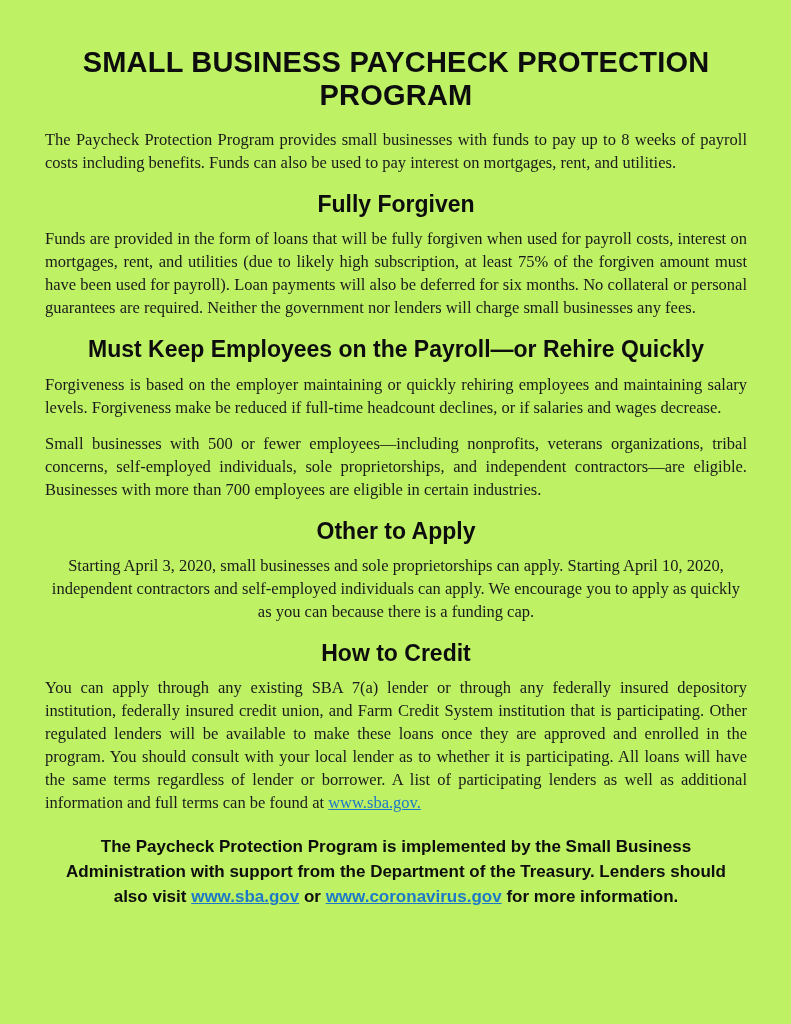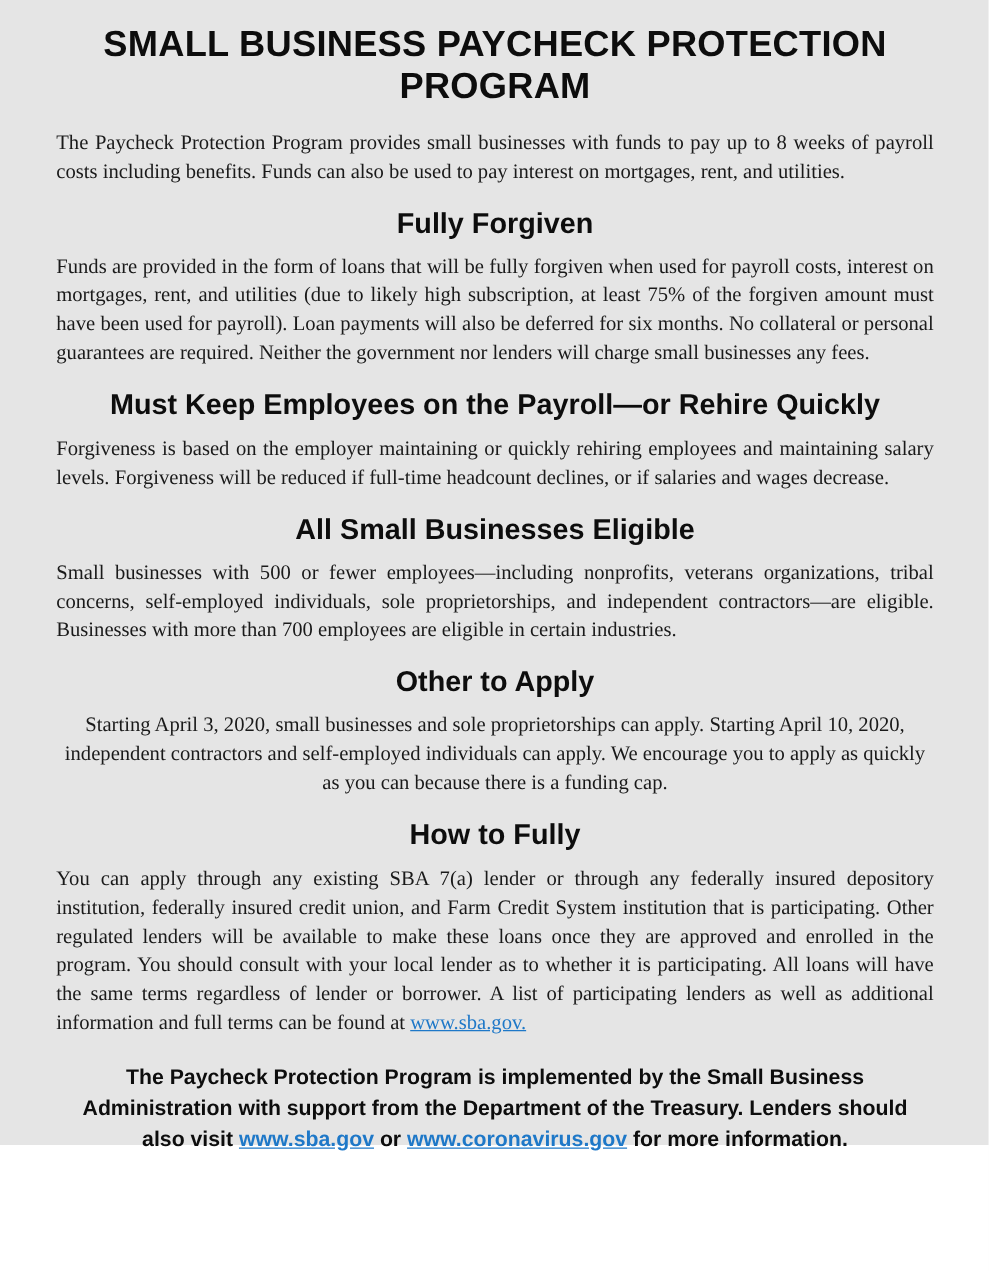--- a/index.html
+++ b/index.html
@@ -11,23 +11,23 @@
     width: 791px;
     height: 1024px;
     overflow: hidden;
     font-family: "Liberation Sans", sans-serif;
     color: #1a1a1a;
     -webkit-font-smoothing: antialiased;
   }
   .page {
     box-sizing: border-box;
     width: 791px;
-    height: 916px;
-    padding: 20px 44px 0 45px;
-    background: #e5e5e5;
+    height: 1024px;
+    padding: 46px 44px 0 45px;
+    background: #bef264;
   }
   .doc-title {
     margin: 0 0 15px 0;
     font-size: 29px;
     font-weight: bold;
     text-align: center;
     color: #0d0d0d;
     letter-spacing: 0.2px;
     line-height: 1.15;
   }
@@ -74,26 +74,25 @@
 <div class="page">
 
   <h1 class="doc-title">SMALL BUSINESS PAYCHECK PROTECTION PROGRAM</h1>
 
   <p class="body-par">The Paycheck Protection Program provides small businesses with funds to pay up to 8 weeks of payroll costs including benefits. Funds can also be used to pay interest on mortgages, rent, and utilities.</p>
 
   <h2 class="section-heading">Fully Forgiven</h2>
   <p class="body-par">Funds are provided in the form of loans that will be fully forgiven when used for payroll costs, interest on mortgages, rent, and utilities (due to likely high subscription, at least 75% of the forgiven amount must have been used for payroll). Loan payments will also be deferred for six months. No collateral or personal guarantees are required. Neither the government nor lenders will charge small businesses any fees.</p>
 
   <h2 class="section-heading">Must Keep Employees on the Payroll—or Rehire Quickly</h2>
-  <p class="body-par">Forgiveness is based on the employer maintaining or quickly rehiring employees and maintaining salary levels. Forgiveness will be reduced if full-time headcount declines, or if salaries and wages decrease.</p>
+  <p class="body-par">Forgiveness is based on the employer maintaining or quickly rehiring employees and maintaining salary levels. Forgiveness make be reduced if full-time headcount declines, or if salaries and wages decrease.</p>
 
-  <h2 class="section-heading">All Small Businesses Eligible</h2>
   <p class="body-par">Small businesses with 500 or fewer employees—including nonprofits, veterans organizations, tribal concerns, self-employed individuals, sole proprietorships, and independent contractors—are eligible. Businesses with more than 700 employees are eligible in certain industries.</p>
 
   <h2 class="section-heading">Other to Apply</h2>
   <p class="body-par left">Starting April 3, 2020, small businesses and sole proprietorships can apply. Starting April 10, 2020, independent contractors and self-employed individuals can apply. We encourage you to apply as quickly as you can because there is a funding cap.</p>
 
-  <h2 class="section-heading">How to Fully</h2>
+  <h2 class="section-heading">How to Credit</h2>
   <p class="body-par"><span>You can apply through any existing SBA 7(a) lender or through any federally insured depository institution, federally insured credit union, and Farm Credit System institution that is participating. Other regulated lenders will be available to make these loans once they are approved and enrolled in the program. You should consult with your local lender as to whether it is participating. All loans will have the same terms regardless of lender or borrower. A list of participating lenders as well as additional information and full terms can be found at </span><a class="doc-link" href="#">www.sba.gov.</a></p>
 
   <p class="footer-par"><span>The Paycheck Protection Program is implemented by the Small Business Administration with support from the Department of the Treasury. Lenders should also visit </span><a class="doc-link" href="#">www.sba.gov</a><span> or </span><a class="doc-link" href="#">www.coronavirus.gov</a><span> for more information.</span></p>
 
 </div>
 
 </body></html>

